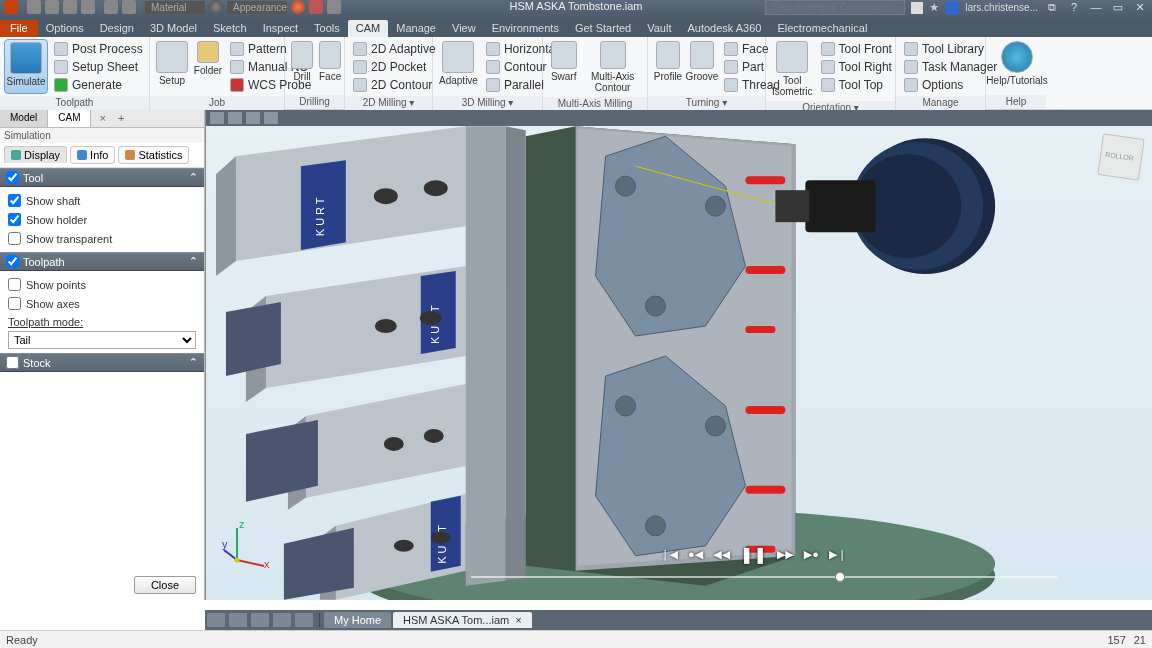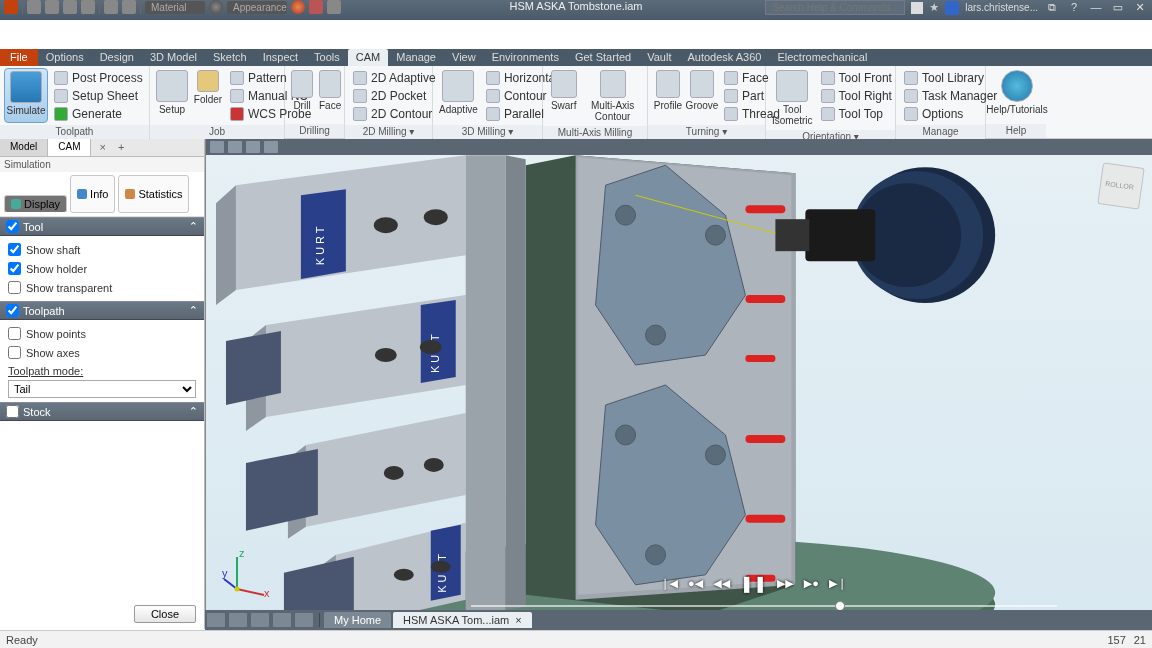--- a/index.html
+++ b/index.html
@@ -10,21 +10,21 @@
 .titlebar .qat { display:flex; gap:4px; padding:0 4px; align-items:center; }
 .titlebar .qat .ico { width:14px; height:14px; background:#888; border-radius:2px; }
 .titlebar .qat .sep { width:1px; height:14px; background:#667; }
 .titlebar .matdrop { background:#555; color:#aaa; padding:1px 6px; border-radius:2px; font-size:10px; width:60px; }
 .titlebar .title { position:absolute; left:50%; transform:translateX(-50%); color:#eee; font-size:11px; }
 .titlebar .right { margin-left:auto; display:flex; align-items:center; gap:6px; padding-right:4px; }
 .titlebar .search { background:#5d6d7b; border:1px solid #778; color:#bbb; padding:1px 6px; width:140px; font-size:10px; }
 .titlebar .winbtn { width:16px; height:14px; color:#ddd; text-align:center; line-height:12px; }
 
 
-.menubar { height:17px; background:#4a5a68; display:flex; align-items:center;margin-top:29px; }
+.menubar { height:17px; background:#4a5a68; display:flex; align-items:center; }
 .menubar .file { background:#c2410c; color:#fff; padding:0 10px; height:17px; line-height:17px; font-size:11px; }
 .menubar .tab { color:#ddd; padding:0 8px; height:17px; line-height:17px; font-size:11px; }
 .menubar .tab.active { background:#e9eef2; color:#333; border-radius:2px 2px 0 0; }
 
 
 .ribbon { height:73px; background:#f5f7f9; border-bottom:1px solid #ccc; display:flex; }
 .ribbon .group { border-right:1px solid #d5dde3; display:flex; flex-direction:column; position:relative; }
 .ribbon .group .body { flex:1; display:flex; align-items:flex-start; padding:2px 4px; gap:2px; }
 .ribbon .group .label { height:14px; text-align:center; font-size:10px; color:#555; background:#ebeff3; line-height:14px; }
 .ribbon .bigbtn { width:44px; display:flex; flex-direction:column; align-items:center; padding:2px; gap:2px; }
@@ -39,21 +39,21 @@
 
 .workrow { display:flex; height:490px; }
 .panel { width:205px; background:#fff; border-right:1px solid #bbb; display:flex; flex-direction:column; position:relative; }
 .panel .tabs { height:18px; background:#e8e8e8; display:flex; border-bottom:1px solid #bbb; }
 .panel .tabs .ptab { padding:2px 10px; font-size:10px; border-right:1px solid #bbb; background:#d8d8d8; }
 .panel .tabs .ptab.active { background:#fff; }
 .panel .tabs .x { margin-left:4px; color:#666; padding:2px 4px; }
 .panel .simhdr { font-size:10px; color:#555; padding:2px 4px; background:#f4f4f4; }
 .panel .subtabs { display:flex; gap:3px; padding:3px 4px; border-bottom:1px solid #ddd; }
 .panel .subtab { border:1px solid #c8c8c8; border-radius:3px; padding:2px 6px; font-size:10px; display:flex; align-items:center; gap:3px; background:#fafafa; }
-.panel .subtab.active { background:#737373; border-bottom-color:#fff;margin-top:20px; }
+.panel .subtab.active { background:#e5e5e5; border-bottom-color:#fff; }
 .panel .subtab .sico { width:10px; height:10px; background:#7a9; border-radius:2px; }
 .panel .section-hdr { background:linear-gradient(#6b7885,#5a6773); color:#fff; font-size:10px; padding:2px 6px; display:flex; align-items:center; gap:4px; border-top:1px solid #889; border-bottom:1px solid #445; }
 .panel .section-hdr input { margin:0; }
 .panel .section-body { padding:4px 8px; background:#fff; }
 .panel .chkrow { display:flex; align-items:center; gap:5px; padding:3px 0; font-size:11px; color:#333; }
 .panel .fieldlbl { font-size:11px; color:#333; padding:3px 0;text-decoration:underline; }
 .panel select { width:100%; font-size:11px; border:1px solid #aaa; background:#fff; padding:1px; }
 .panel .closebtn { position:absolute; bottom:6px; right:8px; border:1px solid #999; background:linear-gradient(#fff,#e5e5e5); padding:2px 16px; font-size:11px; border-radius:2px; }
 
 

